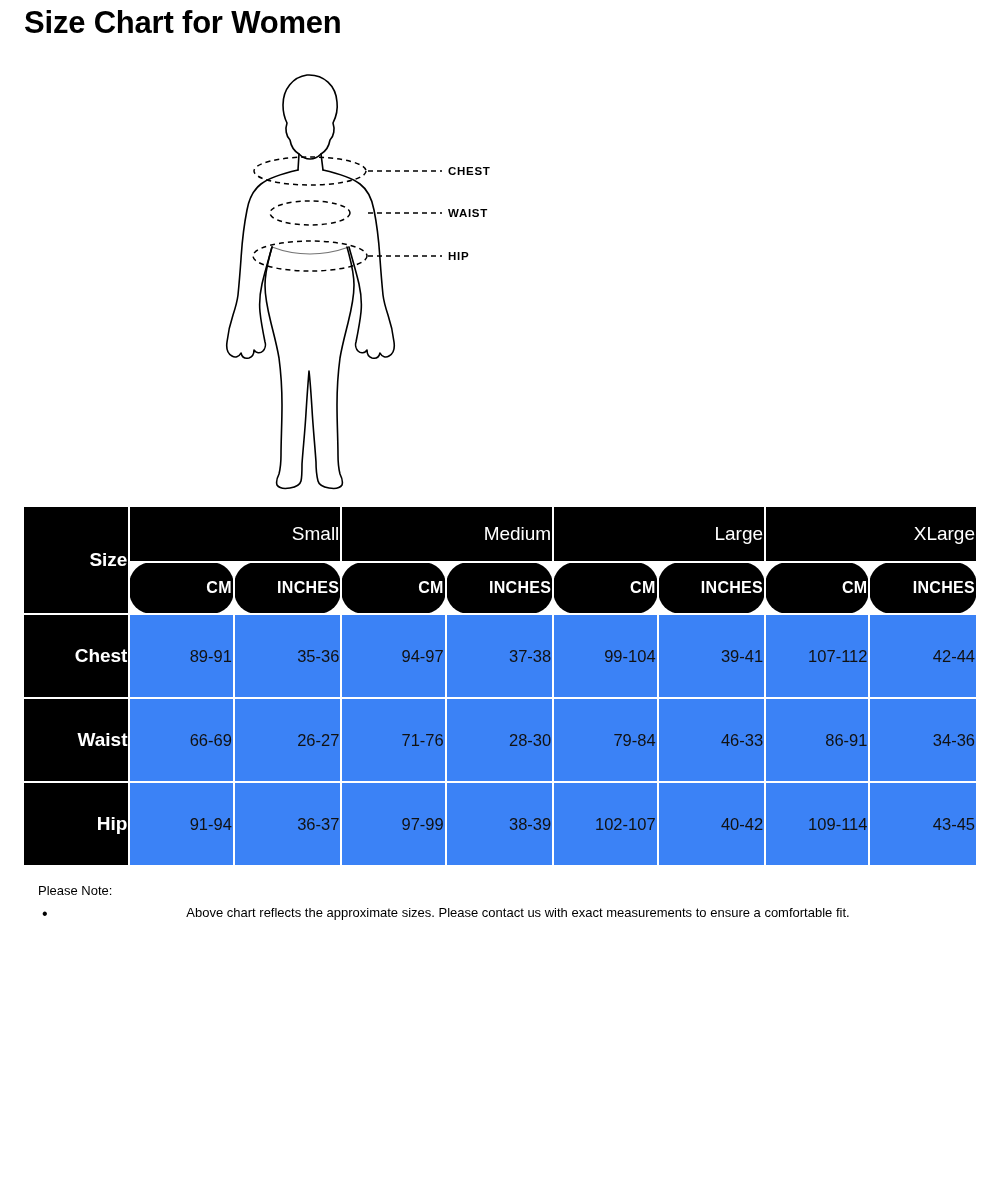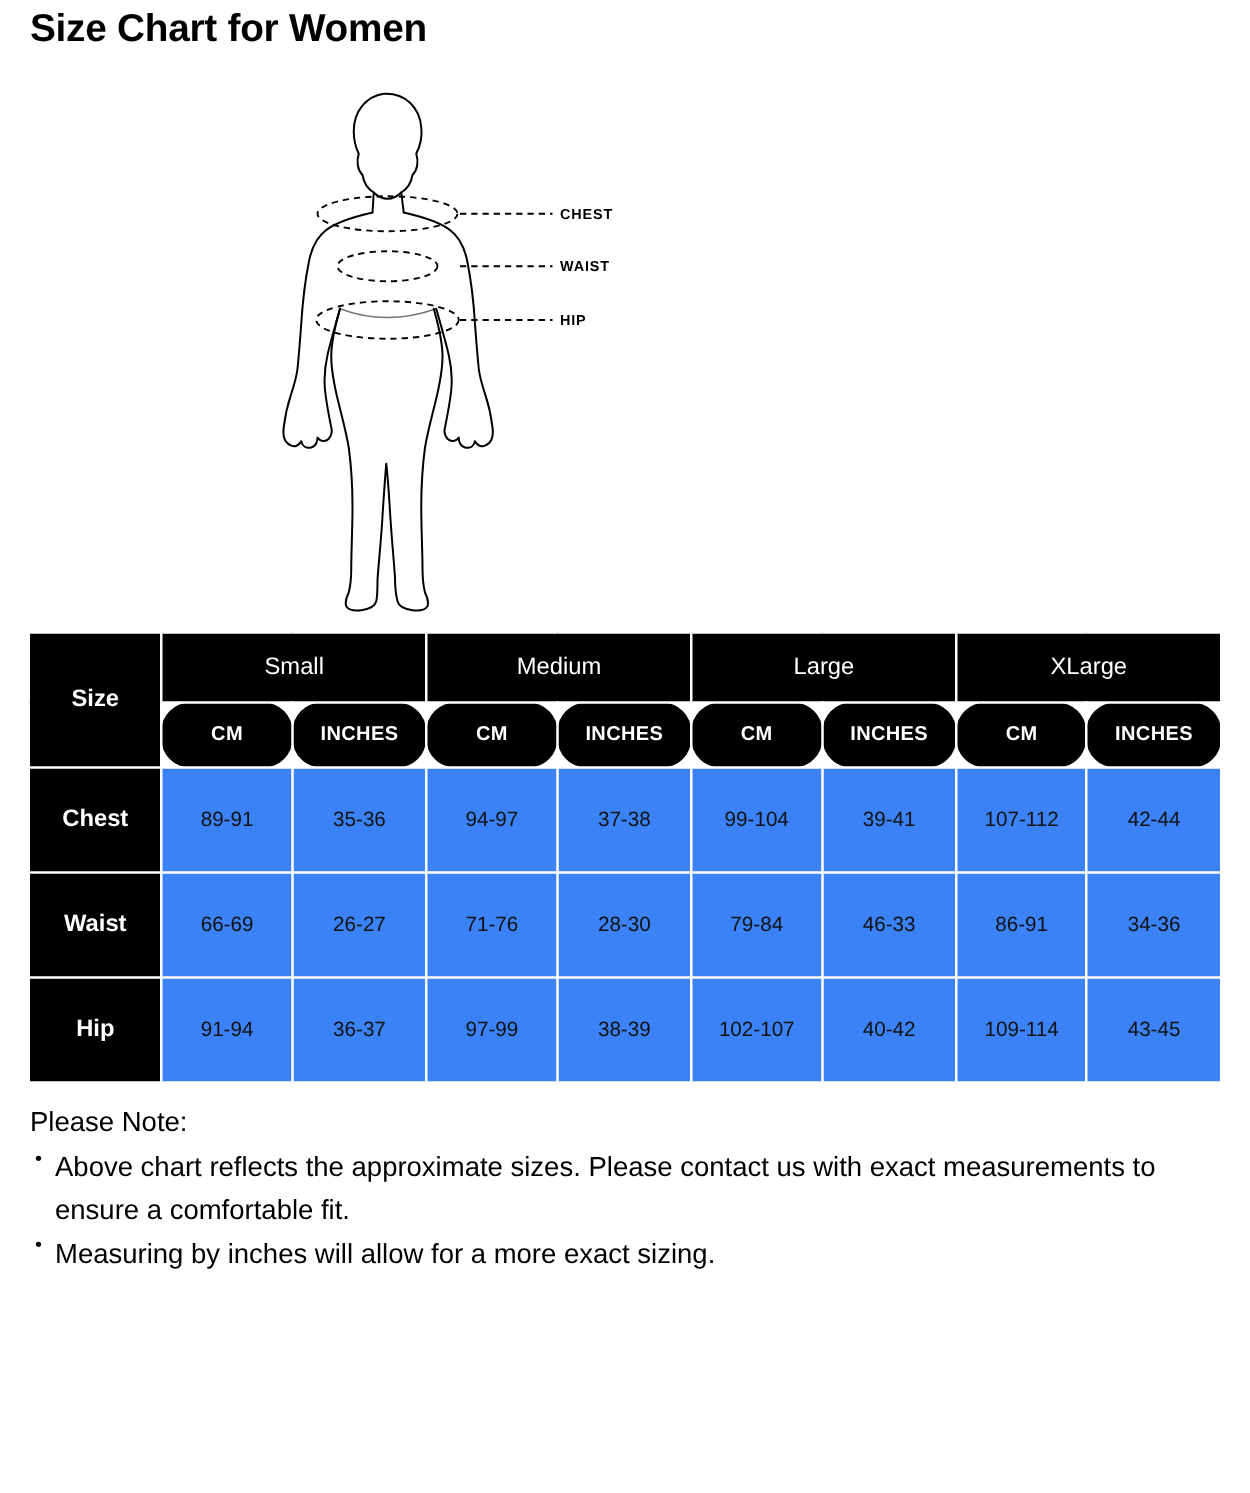--- a/index.html
+++ b/index.html
@@ -47,21 +47,21 @@
   }
 
   table.size-table {
     border-collapse: collapse;
     width: 956px;
     margin: 12px 0 0 0;
     table-layout: fixed;
   }
   table.size-table td, table.size-table th {
     border: 2px solid #ffffff;
-    text-align: center;
+    text-align: right;
     vertical-align: middle;
   }
   .hdr-black {
     background: #000000;
     color: #ffffff;
     font-weight: bold;
   }
   .size-group {
     font-size: 19px;
     height: 52px;
@@ -88,36 +88,37 @@
     color: #111111;
     font-size: 16.5px;
     height: 80px;
   }
   .col-label { width: 103px; }
   .col-cm    { width: 101px; }
   .col-in    { width: 104px; }
 
   .notes {
     margin-top: 14px;
-    margin-left: 2px;
-    font-size: 22px;
+    margin-left: 16px;
+    font-size: 13px;
     line-height: 1.55;
   }
   .notes-head {
     margin-bottom: 2px;
   }
   ul.note-list {
     list-style: none;
     margin: 0;
     padding: 0;
   }
   ul.note-list li {
     position: relative;
     padding-left: 20px;
     margin-bottom: 1px;
+    text-align: center;
   }
   ul.note-list li:before {
     content: "\2022";
     position: absolute;
     left: 4px;
     top: -1px;
     font-size: 16px;
   }
 </style>
 </head>
@@ -256,17 +257,16 @@
         <td class="data-cell">109-114</td>
         <td class="data-cell">43-45</td>
       </tr>
     </tbody>
   </table>
 
   <div class="notes">
     <div class="notes-head">Please Note:</div>
     <ul class="note-list">
       <li>Above chart reflects the approximate sizes. Please contact us with exact measurements to ensure a comfortable fit.</li>
-      <li>Measuring by inches will allow for a more exact sizing.</li>
     </ul>
   </div>
 
 </div>
 
 </body></html>

